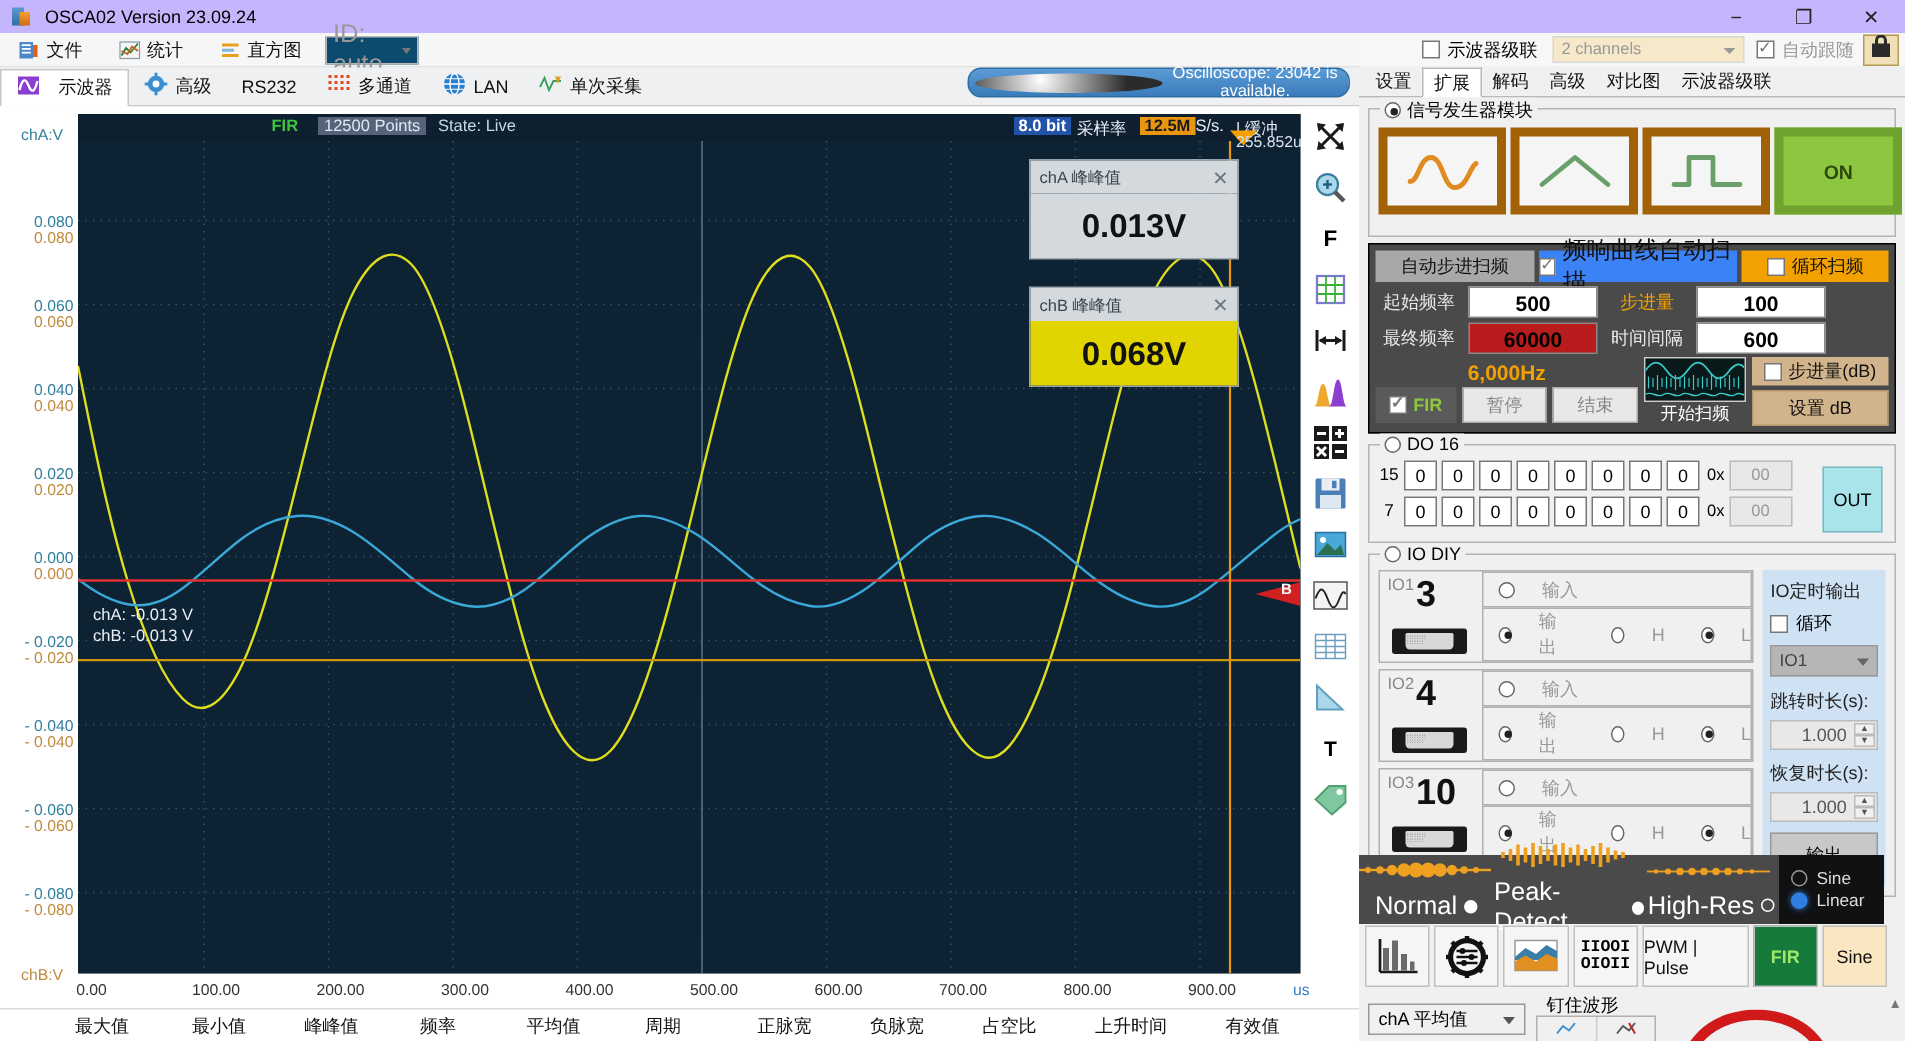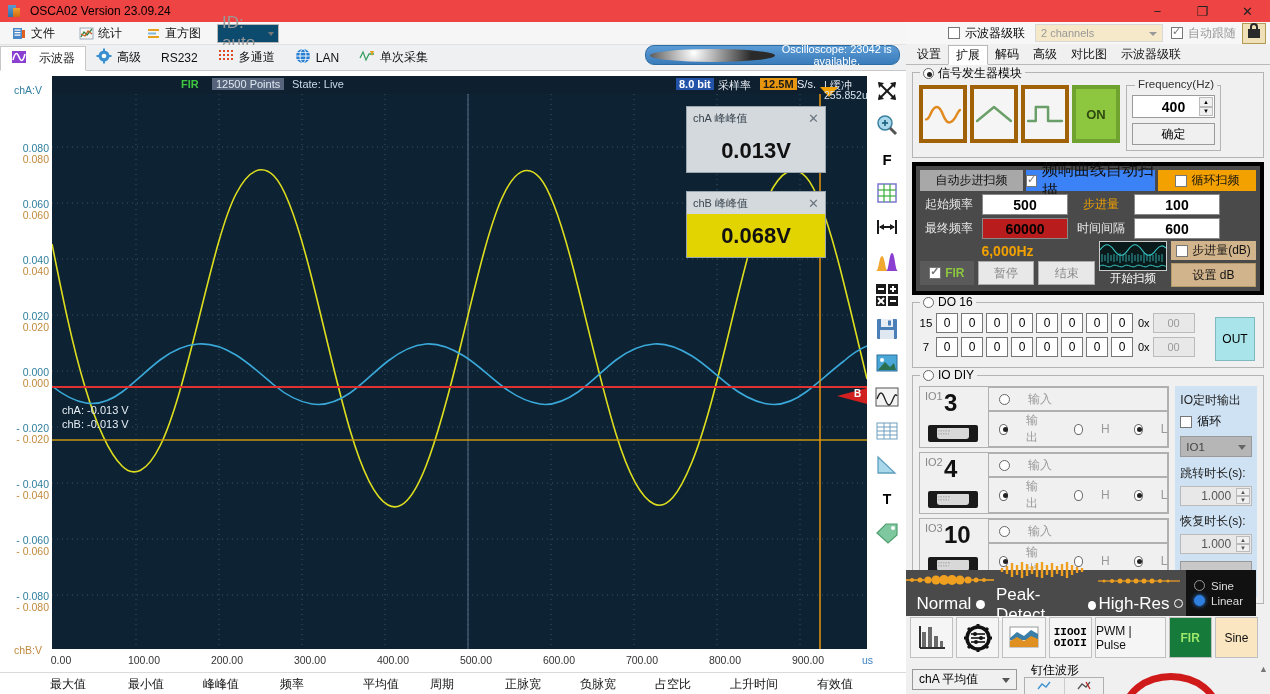--- a/index.html
+++ b/index.html
@@ -8,21 +8,21 @@
     font-family: "Liberation Sans", sans-serif;
     font-size: 12px;
     background: #f0f0f0;
     overflow: hidden;
   }
   .app { position: relative; width: 1270px; height: 694px; }
 
   
   .titlebar {
     position: absolute; left: 0; top: 0; width: 1270px; height: 22px;
-    background: #ef4444;
+    background: #c4b5fd;
     display: flex; align-items: center;
   }
   .tb-icon { margin-left: 6px; width: 16px; height: 16px; position: relative; }
   .tb-icon .i1 { position: absolute; left: 2px; top: 2px; width: 8px; height: 12px;
     background: linear-gradient(#5d9ad0,#2f6fa8); }
   .tb-icon .i2 { position: absolute; left: 7px; top: 5px; width: 7px; height: 9px;
     background: linear-gradient(#f0a030,#d26a10); }
   .tb-title { margin-left: 8px; font-size: 12px; color: #000; }
   .winbtns { position: absolute; right: 0; top: 0; height: 22px; display: flex; }
   .winbtn { width: 45px; height: 22px; display: flex; align-items: center;
@@ -169,39 +169,39 @@
   .grp-title { position: absolute; left: 7px; top: -8px; background: #f0f0f0;
     padding: 0 3px; font-size: 12px; display: flex; align-items: center; gap: 4px; }
   .radio { width: 11px; height: 11px; border-radius: 50%; border: 1px solid #666;
     background: #fff; display: inline-block; position: relative; }
   .radio.on::after { content: ""; position: absolute; left: 2.5px; top: 2.5px;
     width: 5px; height: 5px; border-radius: 50%; background: #222; }
 
   
   .sg { padding: 12px 6px 6px 6px; display: flex; gap: 6px; }
   .wavebtns { display: flex; gap: 3px; }
-  .wbtn { width: 48px; height: 58px; border: 4px solid #a16207; background: #f5f5f5;
+  .wbtn { width: 85px; height: 58px; border: 6px solid #a16207; background: #f5f5f5;
     display: flex; align-items: center; justify-content: center; }
   .wbtn.on { background: #8dc63f; border-color: #6fa22f; color: #2f4a10;
     font-weight: bold; font-size: 13px; }
   .freqbox { border: 1px solid #b4b4b4; width: 95px; position: relative; padding: 9px 5px 5px 5px; }
   .freqbox .lbl { position: absolute; left: 8px; top: -8px; background: #f0f0f0;
     padding: 0 3px; font-size: 11.5px; color: #333; }
   .freqval { height: 23px; background: #fff; border: 1px solid #9b9b9b;
     display: flex; align-items: center; justify-content: center; font-weight: bold;
     font-size: 14px; position: relative; }
   .spin { position: absolute; right: 1px; top: 1px; width: 14px; height: 19px;
     display: flex; flex-direction: column; }
   .spin div { flex: 1; background: #f0f0f0; border: 1px solid #bbb;
     display: flex; align-items: center; justify-content: center; font-size: 6px; }
   .okbtn { margin-top: 5px; height: 22px; background: #f0f0f0; border: 1px solid #9b9b9b;
     display: flex; align-items: center; justify-content: center; font-size: 12px; }
 
   
-  .sweep { margin: 4px 6px 0 6px; background: #4a4a4a; border: 4px solid #000000;
+  .sweep { margin: 4px 6px 0 6px; background: #4a4a4a; border: 1px solid #000000;
     padding: 4px; }
   .sw-row1 { display: flex; gap: 3px; }
   .sw-auto { flex: 1; background: #a8a8a8; color: #111; font-size: 12px; height: 21px;
     display: flex; align-items: center; justify-content: center; }
   .sw-chk { flex: 1.25; background: #3b82f6; color: #111; font-size: 16px; height: 21px;
     display: flex; align-items: center; justify-content: flex-end; gap: 5px; }
   .sw-cyc { width: 98px; background: #f2a100; color: #111; font-size: 12px; height: 21px;
     display: flex; align-items: center; justify-content: center; gap: 5px; }
   .sw-row { display: flex; align-items: center; margin-top: 3px; gap: 4px; }
   .sw-lbl { width: 58px; color: #e8e8e8; font-size: 12px; text-align: center; }
@@ -725,21 +725,21 @@
             <circle cx="18" cy="6" r="2" fill="#fff"></circle>
           </svg>
       </div>
     </div>
 
     <div class="statbar" style="top:601px">
       <span class="stcell" style="left:50px">最大值</span>
       <span class="stcell" style="left:128px">最小值</span>
       <span class="stcell" style="left:203px">峰峰值</span>
       <span class="stcell" style="left:280px">频率</span>
-      <span class="stcell" style="left:363px">平均值</span>
+      <span class="stcell" style="left:351px">平均值</span>
       <span class="stcell" style="left:430px">周期</span>
       <span class="stcell" style="left:505px">正脉宽</span>
       <span class="stcell" style="left:580px">负脉宽</span>
       <span class="stcell" style="left:655px">占空比</span>
       <span class="stcell" style="left:730px">上升时间</span>
       <span class="stcell" style="left:817px">有效值</span>
     </div>
   </div>
 
   <div class="rpanel">

